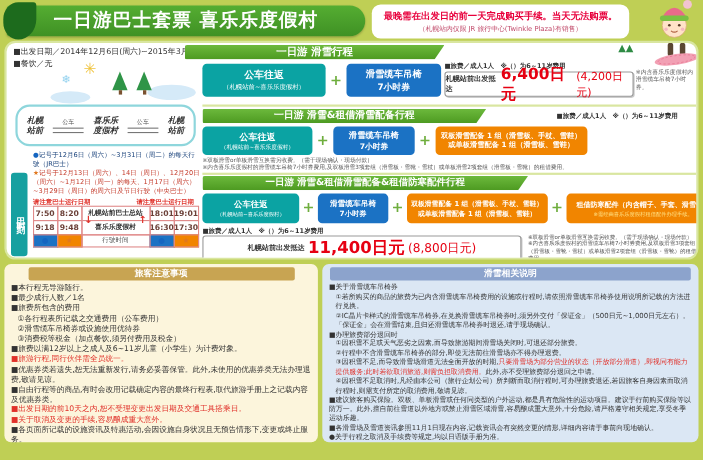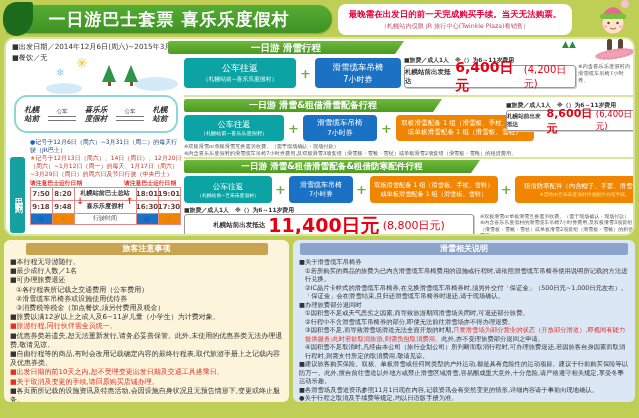--- a/index.html
+++ b/index.html
@@ -82,21 +82,21 @@
   .lg.txt{font-size:6px;font-weight:normal;color:#555;}
   
   .sec-banner{
     position:absolute;height:13px;background:linear-gradient(#6cb93c,#4d9a21);
     color:#fff;font-weight:bold;text-align:center;line-height:13px;
     clip-path:polygon(0 0,100% 0,calc(100% - 9px) 100%,0 100%);
     border-radius:2px 0 0 2px;
   }
   .plan-row{position:absolute;display:flex;align-items:center;gap:4px;}
   .pbox{color:#fff;border-radius:4px;display:flex;flex-direction:column;justify-content:center;text-align:center;box-sizing:border-box;padding:1px 2px;}
-  .pbox .b1{font-weight:normal;}
+  .pbox .b1{font-weight:bold;}
   .teal{background:#0ba3a3;} .blue{background:#1b72c4;} .orange{background:#f18500;}
   .plus{color:#6fae3e;font-weight:bold;font-size:13px;}
   .fare-label{position:absolute;font-size:5.9px;font-weight:bold;color:#333;}
   .price-box{
     position:absolute;background:#fff;border:1px solid #999;border-radius:3px;
     display:flex;align-items:center;justify-content:center;gap:3px;box-shadow:1px 1px 0 #ccc;
   }
   .fare-prefix{font-size:6.5px;color:#333;font-weight:bold;}
   .price-main{color:#e60012;font-weight:bold;}
   .price-child{color:#e60012;font-weight:normal;}
@@ -252,25 +252,20 @@
       <div class="b1" style="font-size:7.6px;">滑雪缆车吊椅</div>
       <div class="b1" style="font-size:7px;">7小时券</div>
     </div>
     <div class="plus">+</div>
     <div class="pbox orange" style="width:138px;height:26px;">
       <div class="b1" style="font-size:6.6px;">双板滑雪配备 1 组（滑雪板、手杖、雪鞋）</div>
       <div class="b1" style="font-size:6.6px;">或单板滑雪配备 1 组（滑雪板、雪鞋）</div>
     </div>
   </div>
   <div class="fare-label" style="left:500px;top:62px;">■旅费／成人1人　※（）为6～11岁费用</div>
-  <div class="price-box" style="left:500px;top:71px;width:128px;height:19px;">
-    <span class="fare-prefix" style="font-size:5.6px;">札幌站前出发抵达</span>
-    <span class="price-main" style="font-size:11px;">8,600日元</span>
-    <span class="price-child" style="font-size:8.5px;">(6,400日元)</span>
-  </div>
   <div class="foot" style="left:178px;top:104px;width:344px;">
     <div>※双板滑雪or单板滑雪互换需另收费。（需于现场确认・现场付款）</div>
     <div>※内含喜乐乐度假村的滑雪缆车吊椅7小时券费用,及双板滑雪3项套组（滑雪板・雪靴・雪杖）或单板滑雪2项套组（滑雪板・雪靴）的租借费用。</div>
   </div>
 
   <div class="divider" style="top:118px;"></div>
 
   <div class="sec-banner" style="left:178px;top:121px;width:296px;font-size:8.6px;">一日游 滑雪&amp;租借滑雪配备&amp;租借防寒配件行程</div>
   <div class="plan-row" style="left:178px;top:137px;gap:3px;">
     <div class="pbox teal" style="width:88px;height:27px;">
@@ -289,44 +284,44 @@
     </div>
     <div class="plus">+</div>
     <div class="pbox orange" style="width:140px;height:27px;">
       <div class="b1" style="font-size:6.4px;">租借防寒配件（内含帽子、手套、滑雪镜）</div>
       <div style="font-size:4.8px;color:#ffe082;">※需经由喜乐乐度假村租借配件办理手续。</div>
     </div>
   </div>
   <div class="fare-label" style="left:178px;top:167px;">■旅费／成人1人　※（）为6～11岁费用</div>
   <div class="price-box" style="left:178px;top:175px;width:288px;height:21px;">
     <span class="fare-prefix">札幌站前出发抵达</span>
-    <span class="price-main" style="font-size:19px;">11,400日元</span>
+    <span class="price-main" style="font-size:15px;">11,400日元</span>
     <span class="price-child" style="font-size:11px;">(8,800日元)</span>
   </div>
   <div class="foot" style="left:474px;top:174px;width:154px;font-size:5px;line-height:6.3px;">
     <div>※双板滑雪or单板滑雪互换需另收费。（需于现场确认・现场付款）</div>
     <div>※内含喜乐乐度假村的滑雪缆车吊椅7小时券费用,及双板滑雪3项套组（滑雪板・雪靴・雪杖）或单板滑雪2项套组（滑雪板・雪靴）的租借费用。</div>
   </div>
 </div>
 
 <div class="panel panel-left">
   <div class="panel-head">旅客注意事项</div>
   <div class="note-list">
       <div class="note-item">■本行程无导游随行。</div>
       <div class="note-item">■最少成行人数／1名</div>
-      <div class="note-item">■可办理旅费退还</div>
+      <div class="note-item">■旅费所包含的费用</div>
       <div class="note-item ind">①各行程表所记载之交通费用（公车费用）</div>
       <div class="note-item ind">②滑雪缆车吊椅券或设施使用优待券</div>
       <div class="note-item ind">③消费税等税金（加点餐饮,须另付费用及税金）</div>
       <div class="note-item">■旅费以满12岁以上之成人及6~11岁儿童（小学生）为计费对象。</div>
       <div class="note-item red">■旅游行程,同行伙伴需全员统一。</div>
       <div class="note-item">■优惠券类若遗失,恕无法重新发行,请务必妥善保管。此外,未使用的优惠券类无法办理退费,敬请见谅。</div>
       <div class="note-item">■自由行程等的商品,有时会改用记载确定内容的最终行程表,取代旅游手册上之记载内容及优惠券类。</div>
       <div class="note-item red">■出发日期的前10天之内,恕不受理变更出发日期及交通工具搭乘日。</div>
-      <div class="note-item red">■关于取消及变更的手续,请回原购买店铺办理。</div>
+      <div class="note-item red">■关于取消及变更的手续,容易酿成重大意外。</div>
       <div class="note-item">■各页面所记载的设施资讯及特惠活动,会因设施自身状况且无预告情形下,变更或终止服务。</div>
       <div class="note-item">■旅行日程不得延长。</div>
     </div>
 </div>
 
 <div class="panel panel-right">
   <div class="panel-head">滑雪相关说明</div>
   <div class="note-list">
       <div class="note-item">■关于滑雪缆车吊椅券</div>
       <div class="note-item ind">①若所购买的商品的旅费为已内含滑雪缆车吊椅费用的设施或行程时,请依照滑雪缆车吊椅券使用说明所记载的方法进行兑换。</div>

